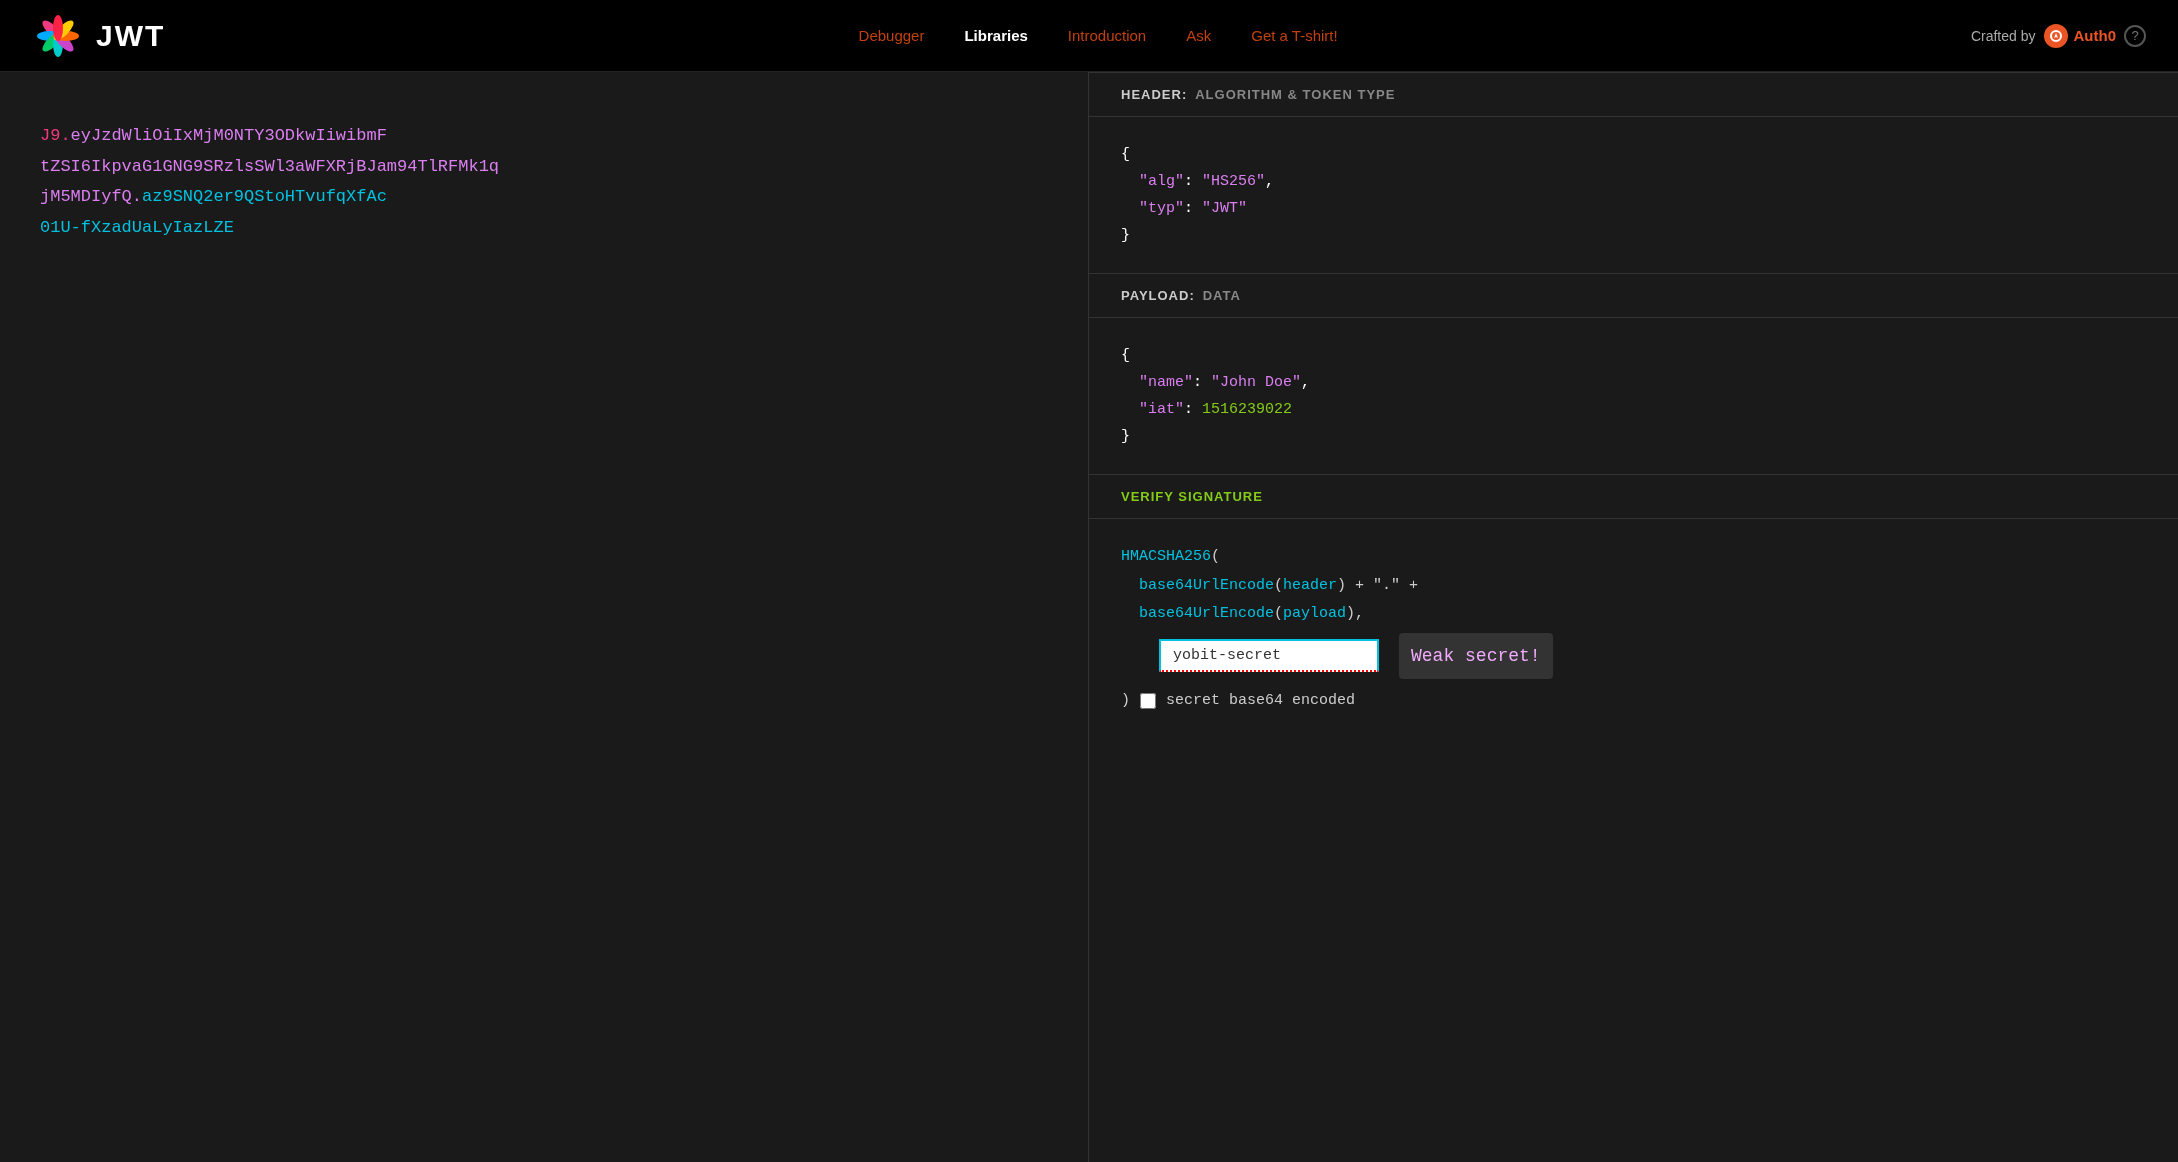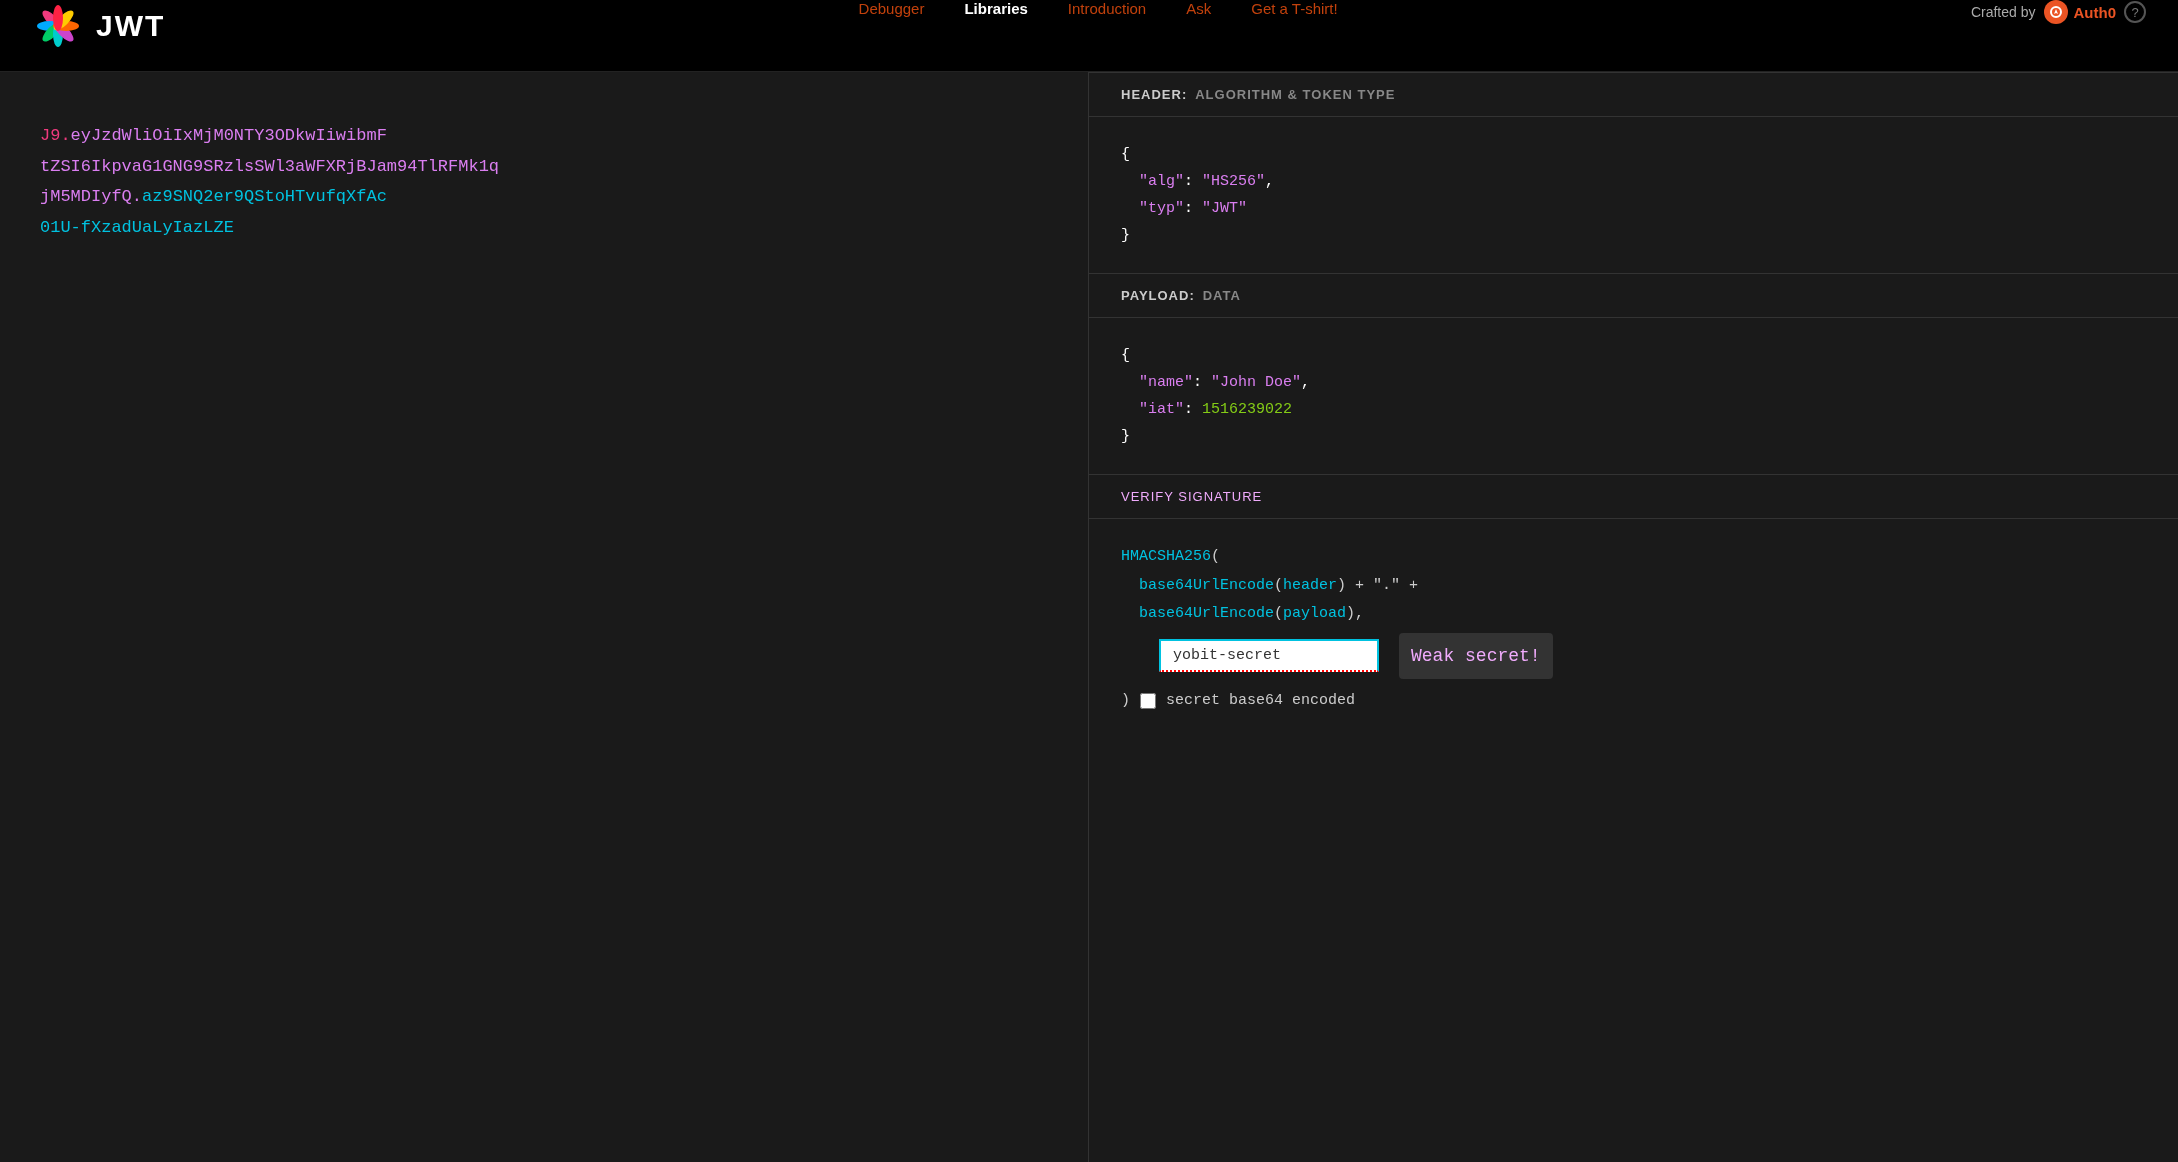--- a/index.html
+++ b/index.html
@@ -2,21 +2,21 @@
 <html><head>
   <meta charset="utf-8">
   <style>
     * { margin: 0; padding: 0; box-sizing: border-box; }
     body { background: #000; font-family: -apple-system, BlinkMacSystemFont, 'Segoe UI', sans-serif; color: #fff; }
 
     
     .header {
       background: #000;
       display: flex;
-      align-items: flex-start;
+      align-items: center;
       padding: 0 32px;
       height: 72px;
       border-bottom: 1px solid #222;
       gap: 20px;
     }
     .logo-area {
       display: flex;
       align-items: center;
       gap: 12px;
       margin-right: 60px;
@@ -147,23 +147,23 @@
       line-height: 1.8;
       color: #da7ef0;
       background: #1a1a1a;
     }
     .verify-label {
       background: #1a1a1a;
       padding: 14px 32px;
       border-top: 1px solid #333;
       border-bottom: 1px solid #333;
       font-size: 13px;
-      font-weight: 400;
+      font-weight: 700;
       letter-spacing: 1px;
-      color: #f0abfc;
+      color: #84cc16;
     }
     .verify-code {
       padding: 24px 32px;
       font-family: 'Courier New', Courier, monospace;
       font-size: 15px;
       line-height: 1.9;
       color: #00c2e0;
       background: #1a1a1a;
     }
     .verify-code .func-name { color: #00c2e0; }

